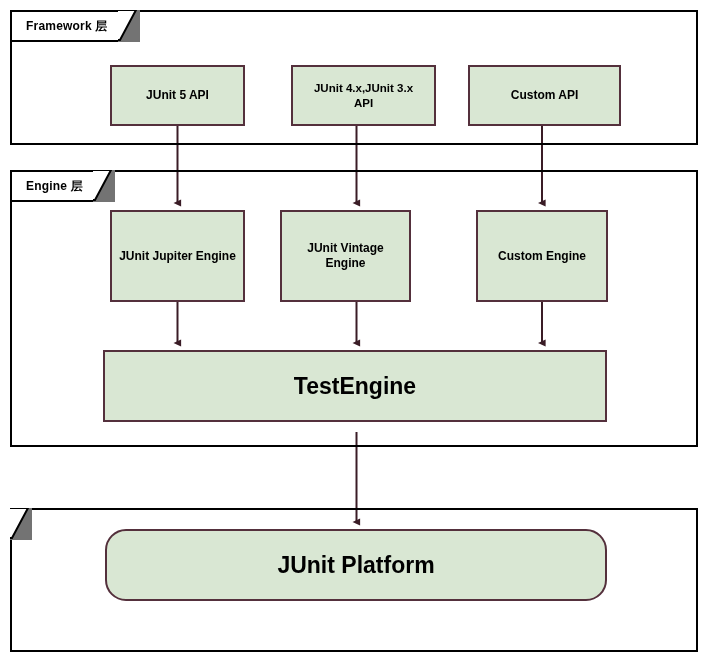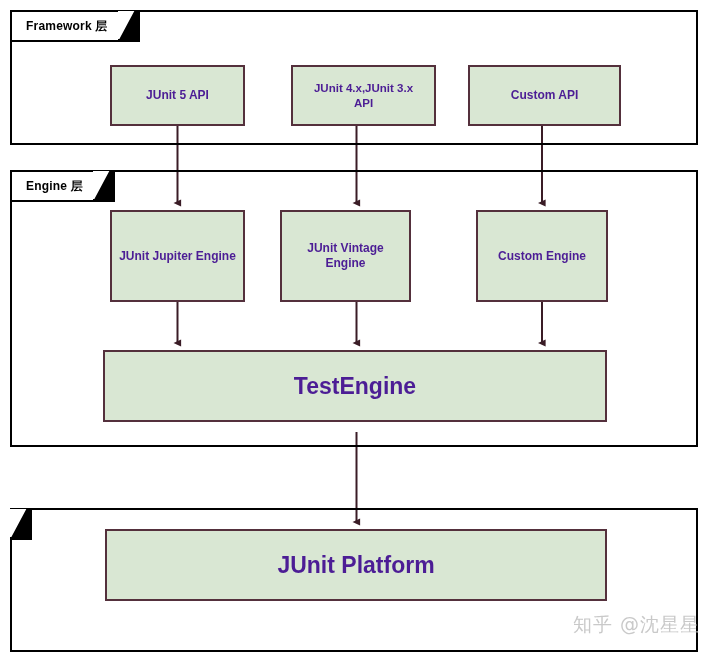--- a/index.html
+++ b/index.html
@@ -31,21 +31,21 @@
     border: 2px solid #000000;
     background: transparent;
     box-sizing: border-box;
   }
   
   .layer-tab {
     position: absolute;
     left: -2px;
     top: -2px;
     height: 32px;
-    background: #000000;
+    background: #737373;
     box-sizing: border-box;
     display: flex;
     align-items: center;
     z-index: 4;
   }
   .layer-tab-body {
     height: 32px;
     border: 2px solid #000000;
     border-right: none;
     background: #ffffff;
@@ -76,21 +76,21 @@
     background: #d9e7d3;
     border: 2px solid #54303c;
     box-sizing: border-box;
     display: flex;
     align-items: center;
     justify-content: center;
     text-align: center;
     z-index: 3;
   }
   .node-label {
-    color: #4c1d95;
+    color: #000000;
     font-weight: bold;
     line-height: 1.25;
     padding: 0 6px;
     white-space: pre-line;
   }
   .size-sm .node-label { font-size: 11.5px; }
   .size-md .node-label { font-size: 12px; }
   .size-lg .node-label { font-size: 23px; }
   
   .watermark {
@@ -183,20 +183,19 @@
       </div>
       <div class="node-box size-md" style="left: 280px; top: 210px; width: 131px; height: 92px;">
         <span class="node-label">JUnit Vintage Engine</span>
       </div>
       <div class="node-box size-md" style="left: 476px; top: 210px; width: 132px; height: 92px;">
         <span class="node-label">Custom Engine</span>
       </div>
       <div class="node-box size-lg" style="left: 103px; top: 350px; width: 504px; height: 72px;">
         <span class="node-label">TestEngine</span>
       </div>
-      <div class="node-box size-lg" style="left: 105px; top: 529px; width: 502px; height: 72px;">
+      <div class="node-box size-lg" style="left: 105px; top: 529px; width: 502px; height: 72px; border-radius: 21px;">
         <span class="node-label">JUnit Platform</span>
       </div>
     </div>
 
-  <div class="watermark">知乎 @沈星星</div>
 
 </div>
 
 </body></html>

